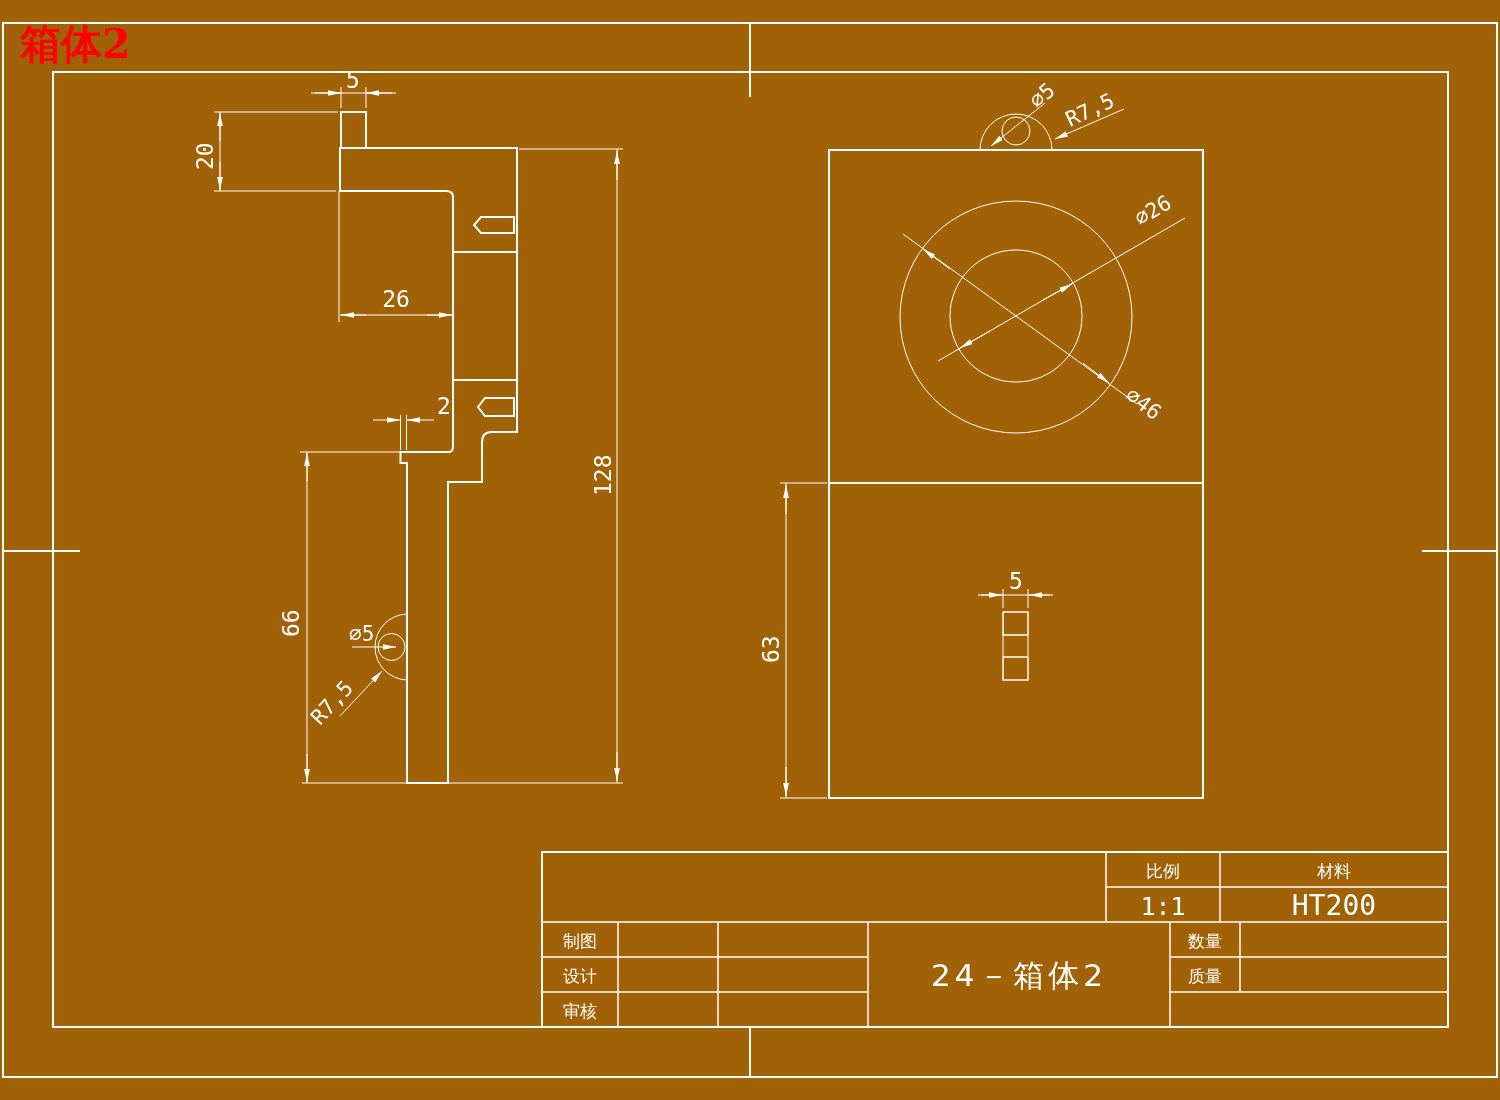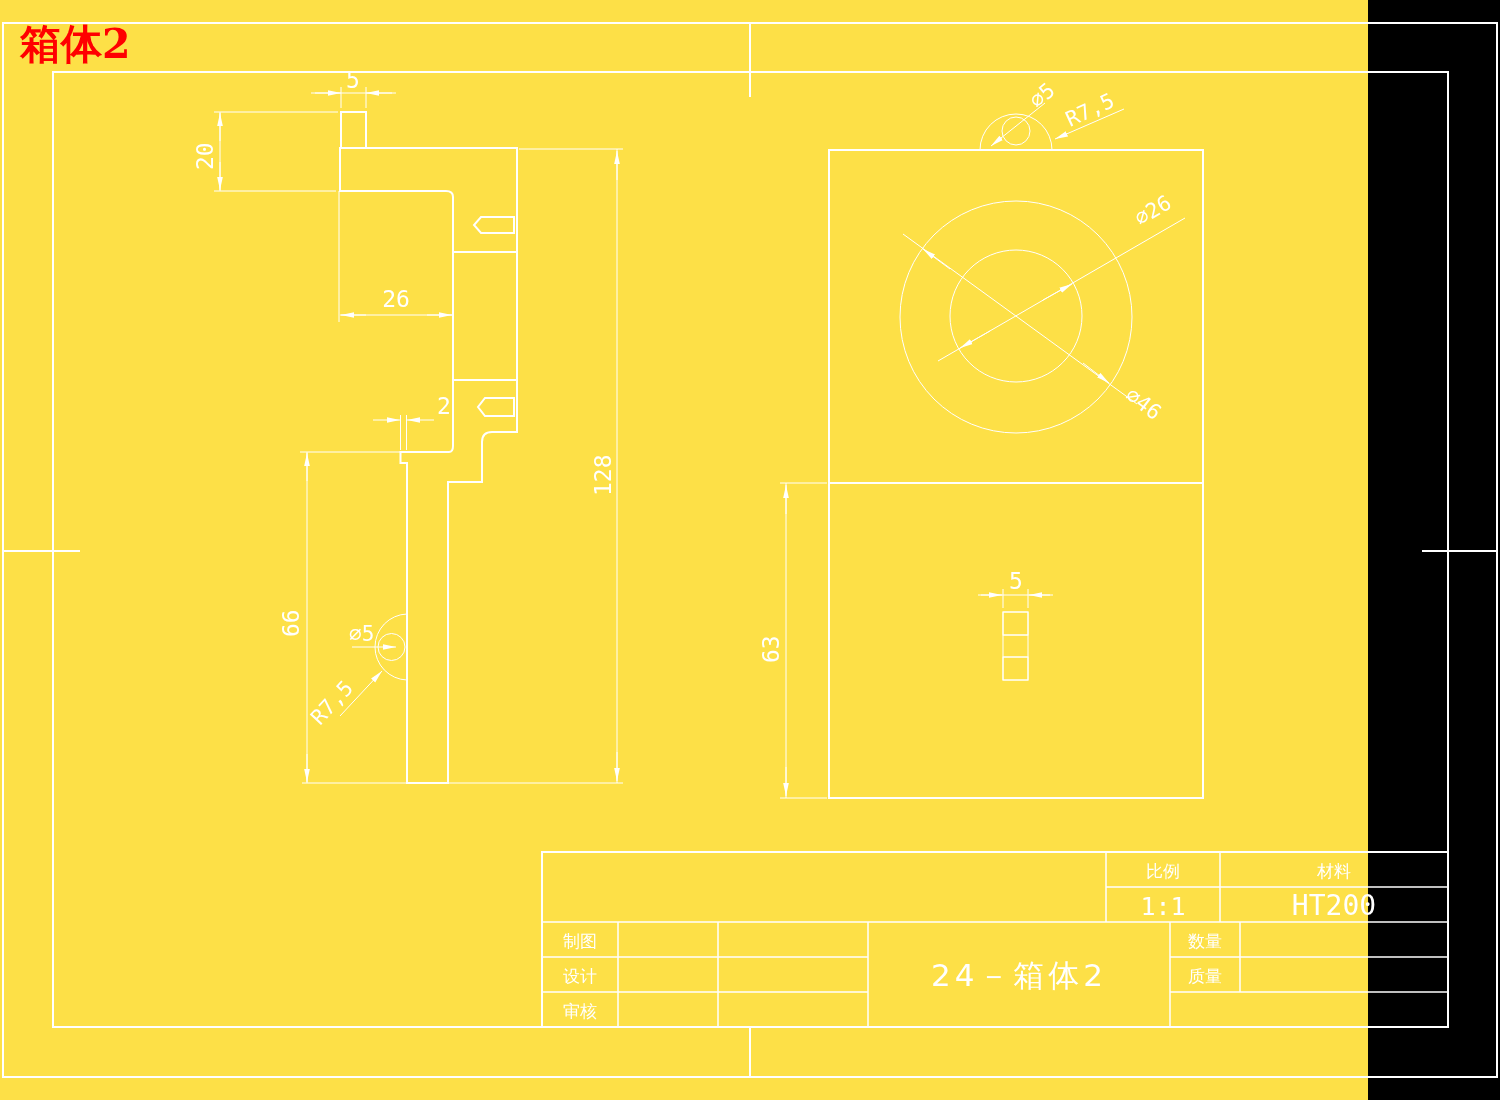--- a/index.html
+++ b/index.html
@@ -1,17 +1,17 @@
 <!DOCTYPE html>
 <html><head>
 <meta charset="utf-8">
 <style>
   html,body{margin:0;padding:0;background:#000;}
   body{width:1500px;height:1100px;overflow:hidden;font-family:"DejaVu Sans",sans-serif;}
-  #stage{position:relative;width:1368px;height:1100px;background:#fde047;}
+  #stage{position:relative;width:1500px;height:1100px;background:#a16207;}
   svg{position:absolute;left:0;top:0;}
   text{fill:#fff;}
   .dimtxt{font-family:"DejaVu Sans Mono",monospace;font-size:23px;}
   .lbltxt{font-family:"DejaVu Sans Mono",monospace;font-size:21px;}
   .tbcn{font-family:"DejaVu Sans",sans-serif;font-size:17px;}
   .tbval{font-family:"DejaVu Sans Mono",monospace;font-size:25px;}
   .tbmat{font-family:"DejaVu Sans Mono",monospace;font-size:28px;}
   .tbname{font-family:"DejaVu Sans",sans-serif;font-size:31px;letter-spacing:4px;}
   .redtitle{font-family:"DejaVu Serif",serif;font-size:41px;font-weight:bold;fill:#ff0000;}
   .thin{stroke:#fff;stroke-width:1;fill:none;}

